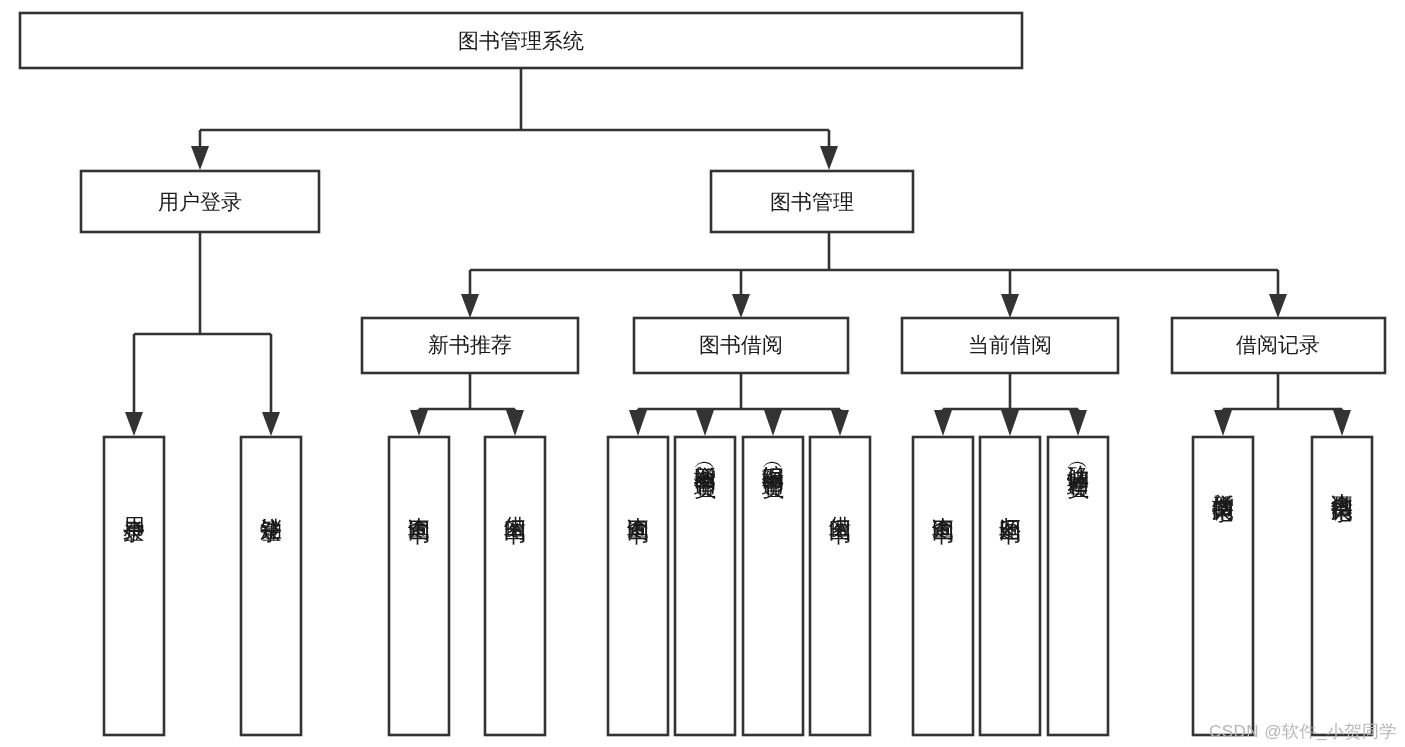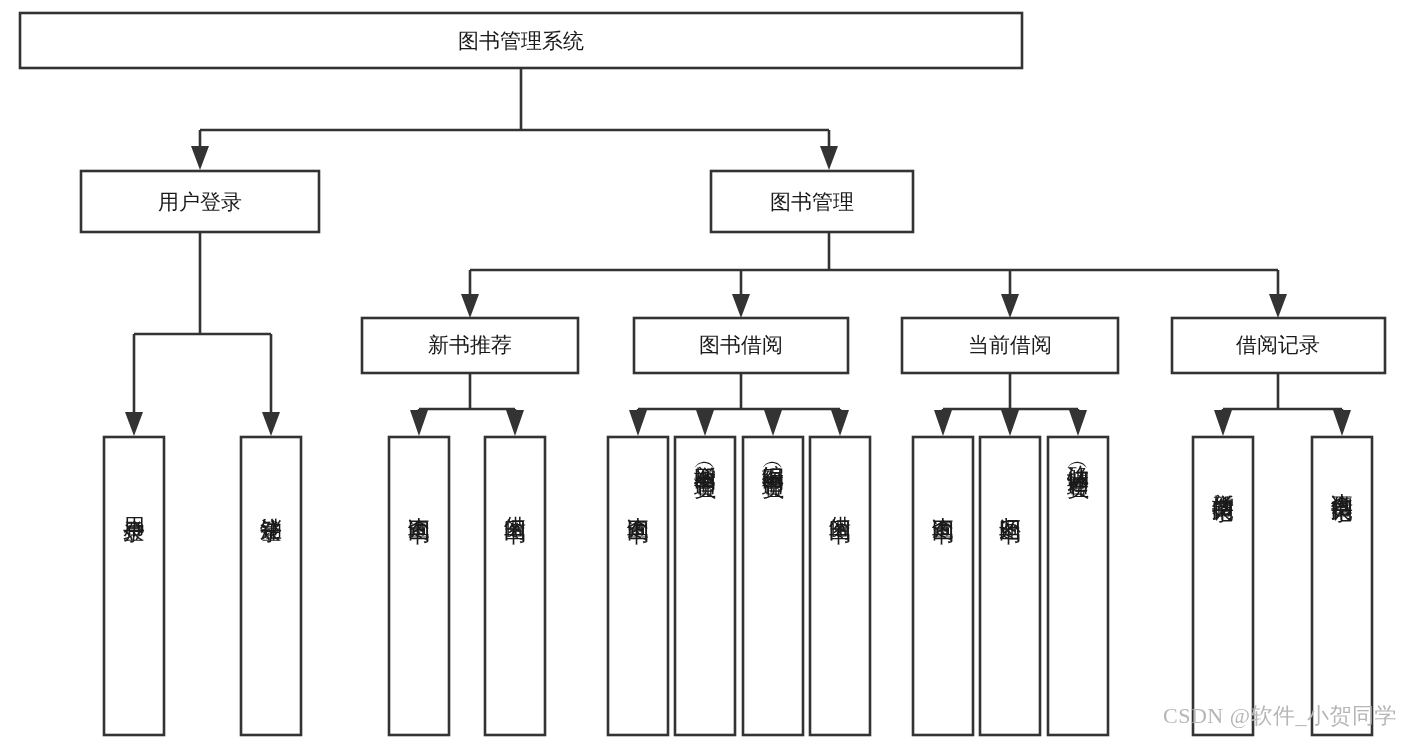--- a/index.html
+++ b/index.html
@@ -61,23 +61,23 @@
     font-family: "Liberation Sans", "DejaVu Sans", sans-serif;
     font-size: 22px;
     line-height: 1;
     color: #1a1a1a;
     letter-spacing: 2px;
     white-space: nowrap;
   }
   .watermark {
     position: absolute;
     right: 8px;
-    bottom: 16px;
-    font-family: Liberation Serif, serif;
-    font-size: 22px;
+    bottom: 4px;
+    font-family: Liberation Sans, sans-serif;
+    font-size: 17px;
     color: #b6b6b6;
     letter-spacing: 0.5px;
     white-space: nowrap;
   }
 </style>
 </head>
 <body>
 
 <div id="diagram-root">
 

